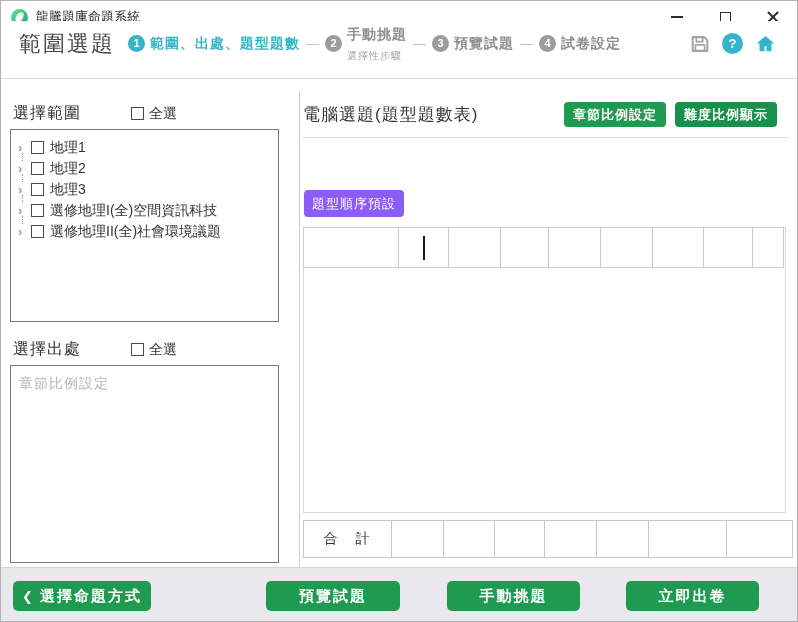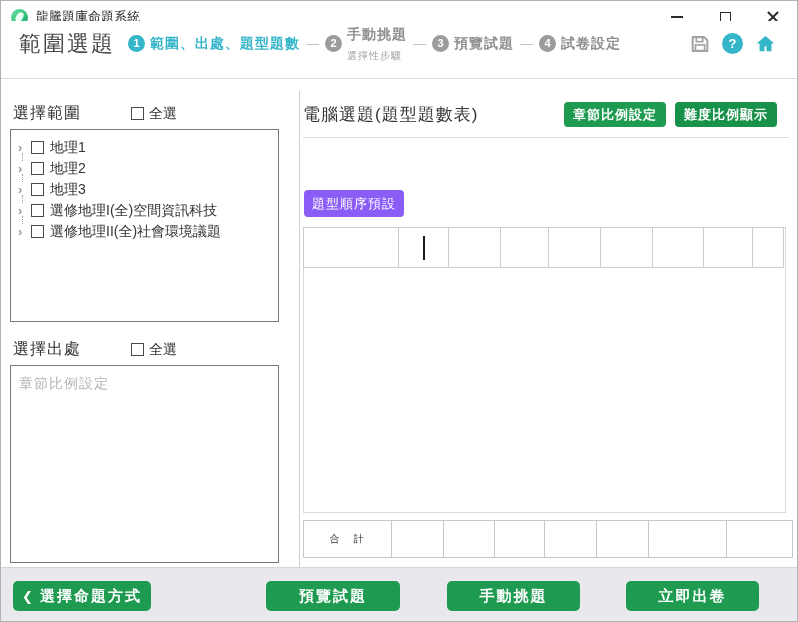--- a/index.html
+++ b/index.html
@@ -80,21 +80,21 @@
   .main-divider { border:none; border-top:1px solid #ddd; margin:10px 0 0 0; }
   .chip { display:inline-block; background:#8b5cf6; color:#fff; font-size:13px; border-radius:4px;
           padding:5px 8px 4px 8px; margin:52px 0 0 1px; letter-spacing:1px; }
   .table-wrap { margin-top:10px; width:483px; height:286px; border:1px solid #d9d9d9; }
   table.qtable { width:100%; border-collapse:collapse; table-layout:fixed; margin:-1px 0 0 -1px; }
   table.qtable th { height:42px; font-size:13px; color:#333; font-weight:400; text-align:center;
                     border:1px solid #ccc; letter-spacing:1px; padding:0; }
   table.qtable td { height:40px; border:1px solid #ccc; text-align:center; padding:0; }
   .caret { display:inline-block; width:2px; height:24px; background:#1a1a1a; vertical-align:middle; }
   table.total-table { margin-top:7px; width:490px; border-collapse:collapse; table-layout:fixed; }
-  table.total-table td { border:1px solid #c7c7c7; height:37px; font-size:10px; color:#333;
+  table.total-table td { border:1px solid #c7c7c7; height:37px; font-size:14px; color:#333;
                          text-align:center; letter-spacing:2px; }
 
   
   .bottombar { position:absolute; left:0; right:0; bottom:0; height:54px;
                background:#e9e9ed; border-top:1px solid #d6d6da; }
   .bar-btn { position:absolute; top:13px; height:30px; background:#1e9b50; color:#fff; border:none;
              border-radius:5px; font-size:15px; font-weight:700; letter-spacing:2px;
              display:flex; align-items:center; justify-content:center; cursor:pointer;
              font-family:inherit; }
   .btn-back     { left:12px;  width:138px; }

